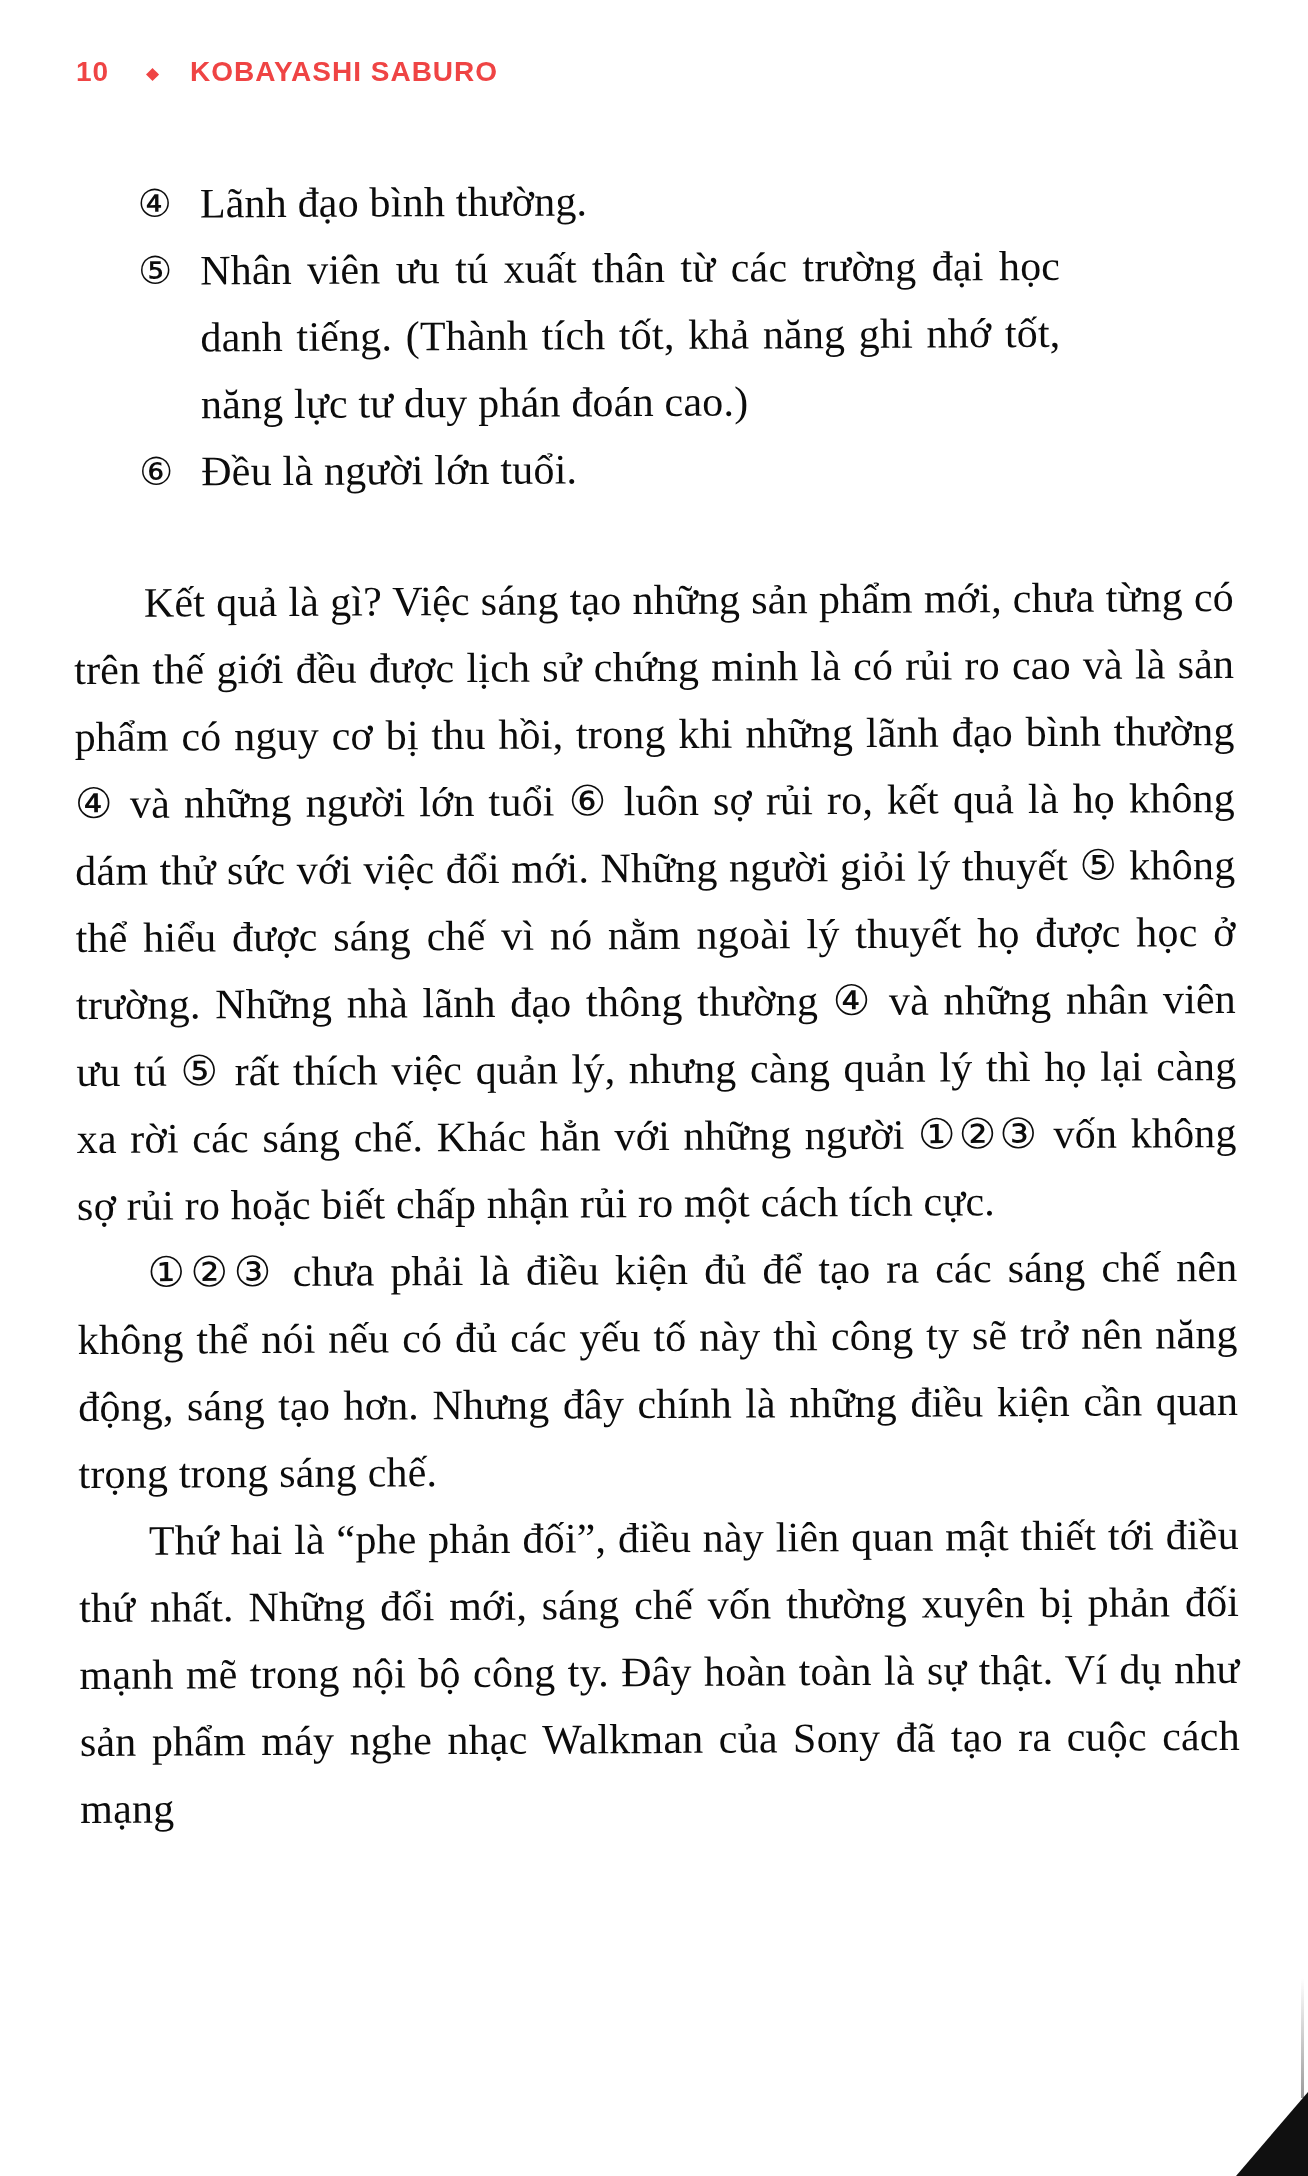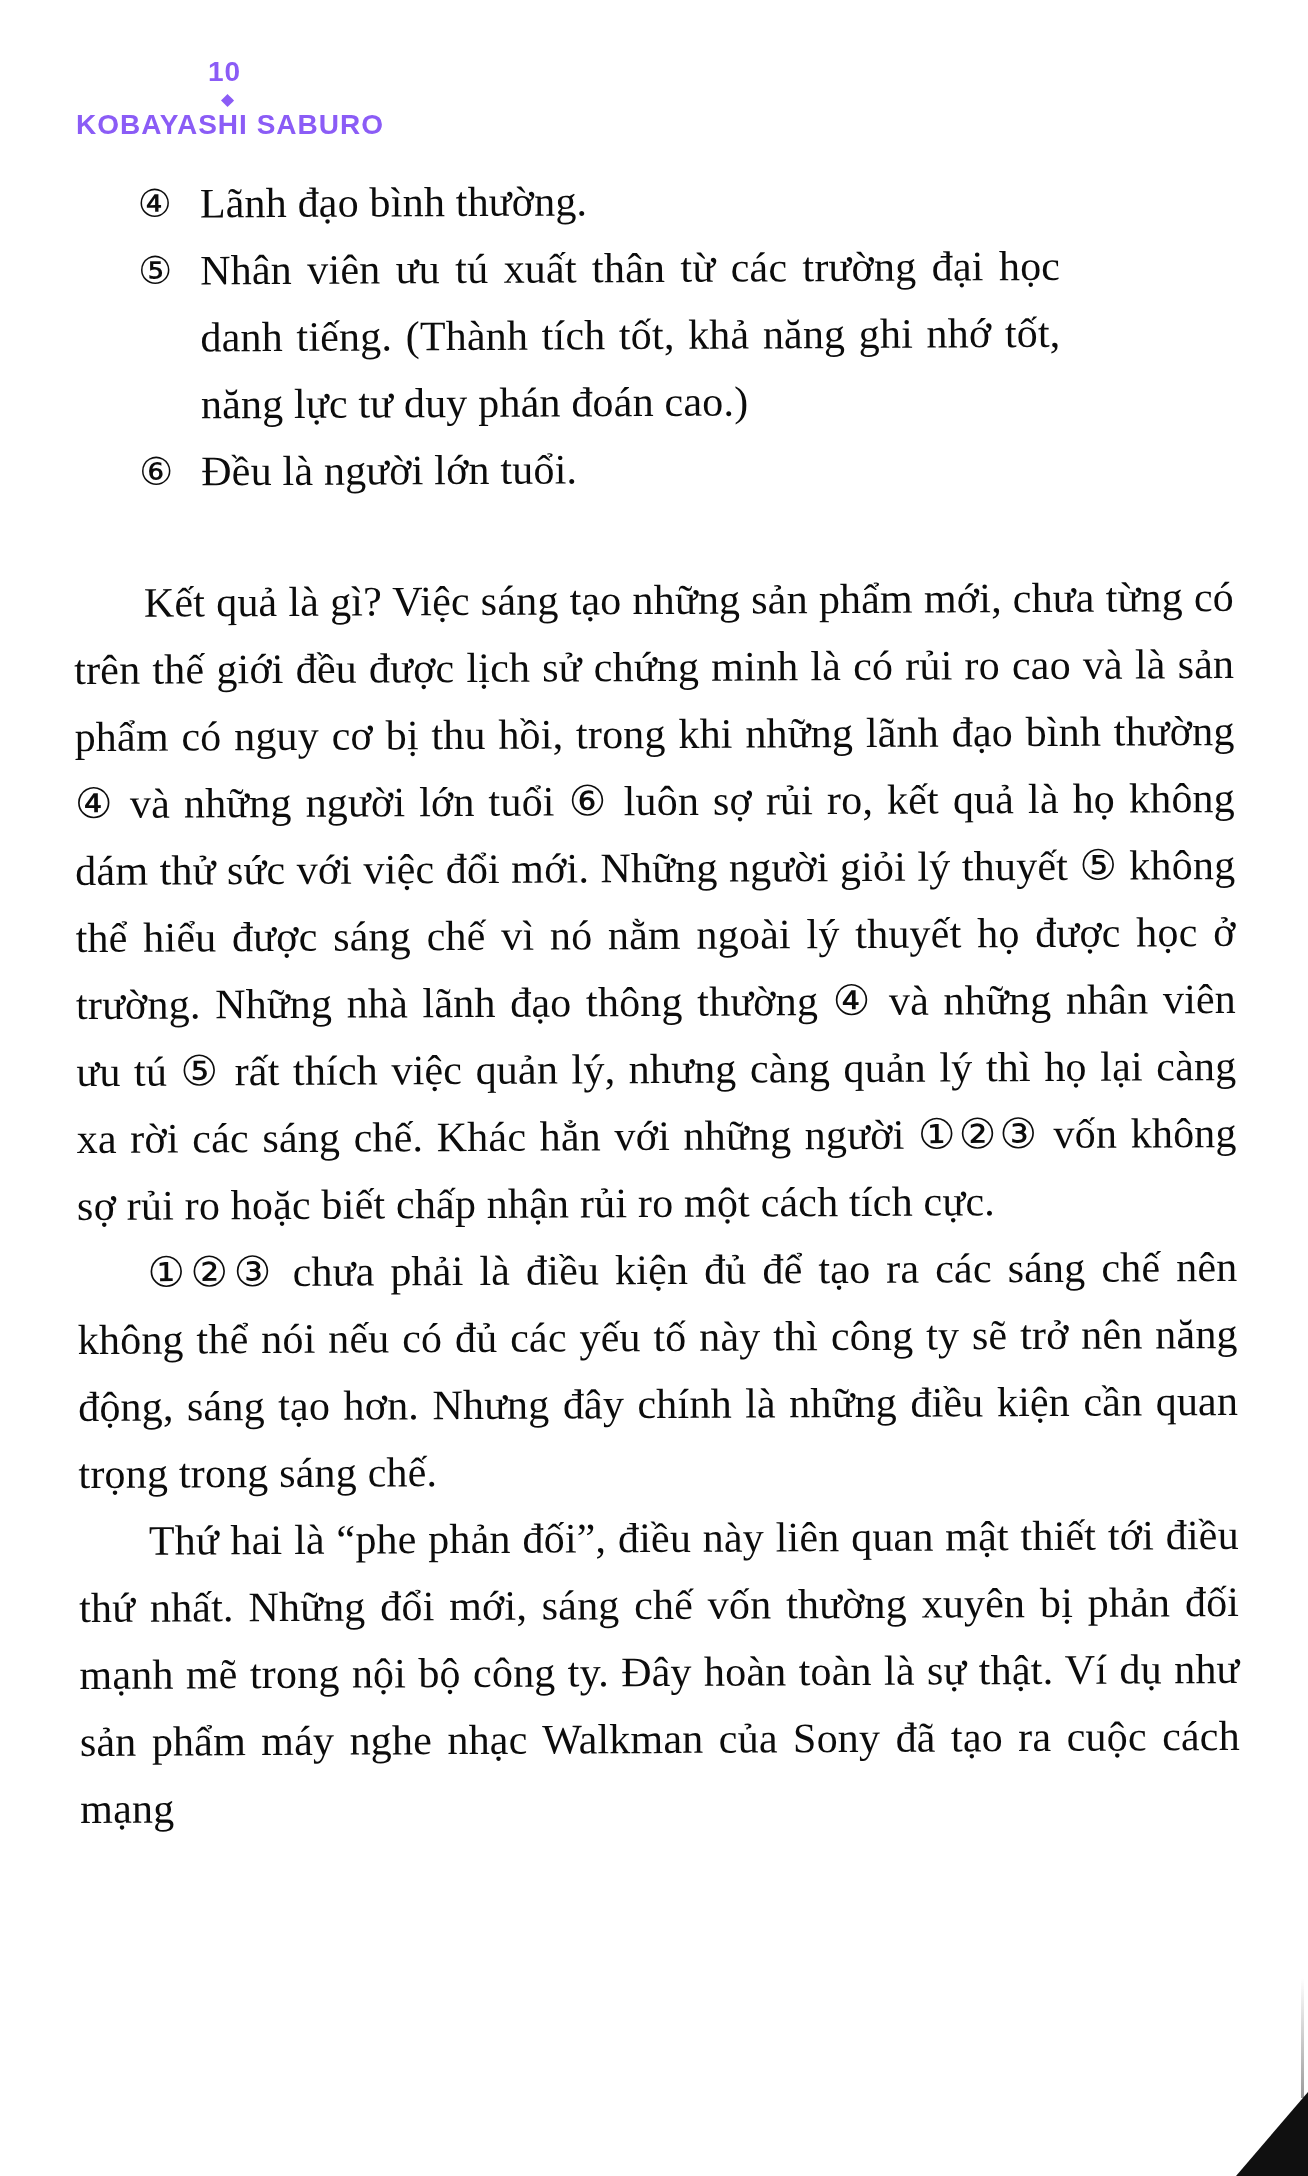--- a/index.html
+++ b/index.html
@@ -15,22 +15,21 @@
   .running-header {
     position: absolute;
     top: 56px;
     left: 76px;
     display: flex;
     align-items: center;
     font-family: "Liberation Sans", "DejaVu Sans", sans-serif;
     font-weight: bold;
     font-size: 28px;
     letter-spacing: 1px;
-    color: #8b5cf6;
-    flex-direction: column;
+    color: #ef4444;
   }
   .running-header .page-num { min-width: 44px; }
   .running-header .diamond {
     font-size: 17px;
     margin: 0 30px 0 26px;
     transform: translateY(1px);
   }
   .content {
     position: absolute;
     top: 168px;

